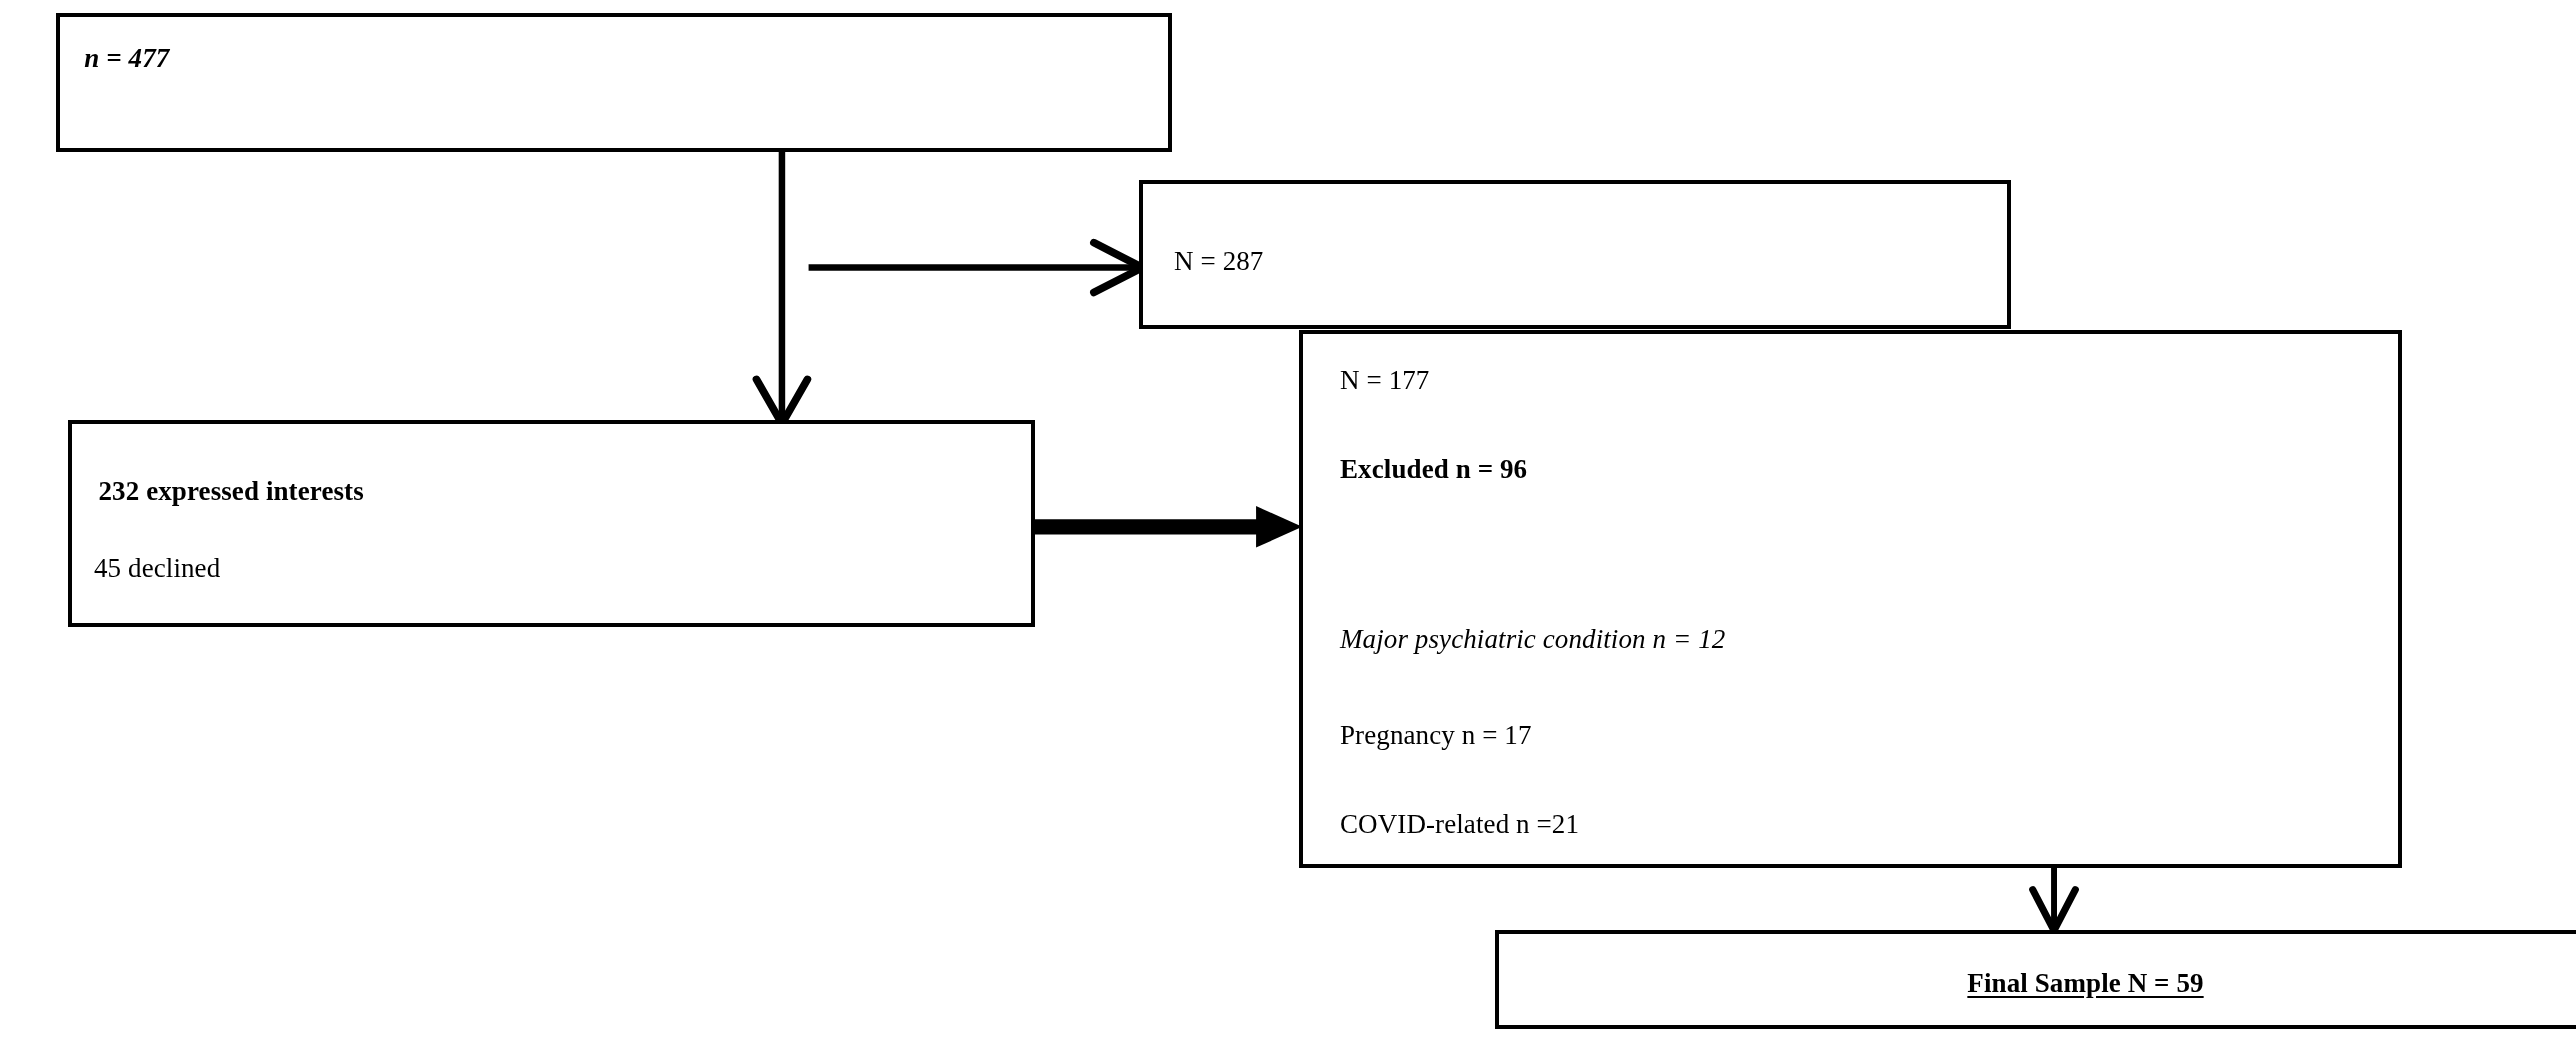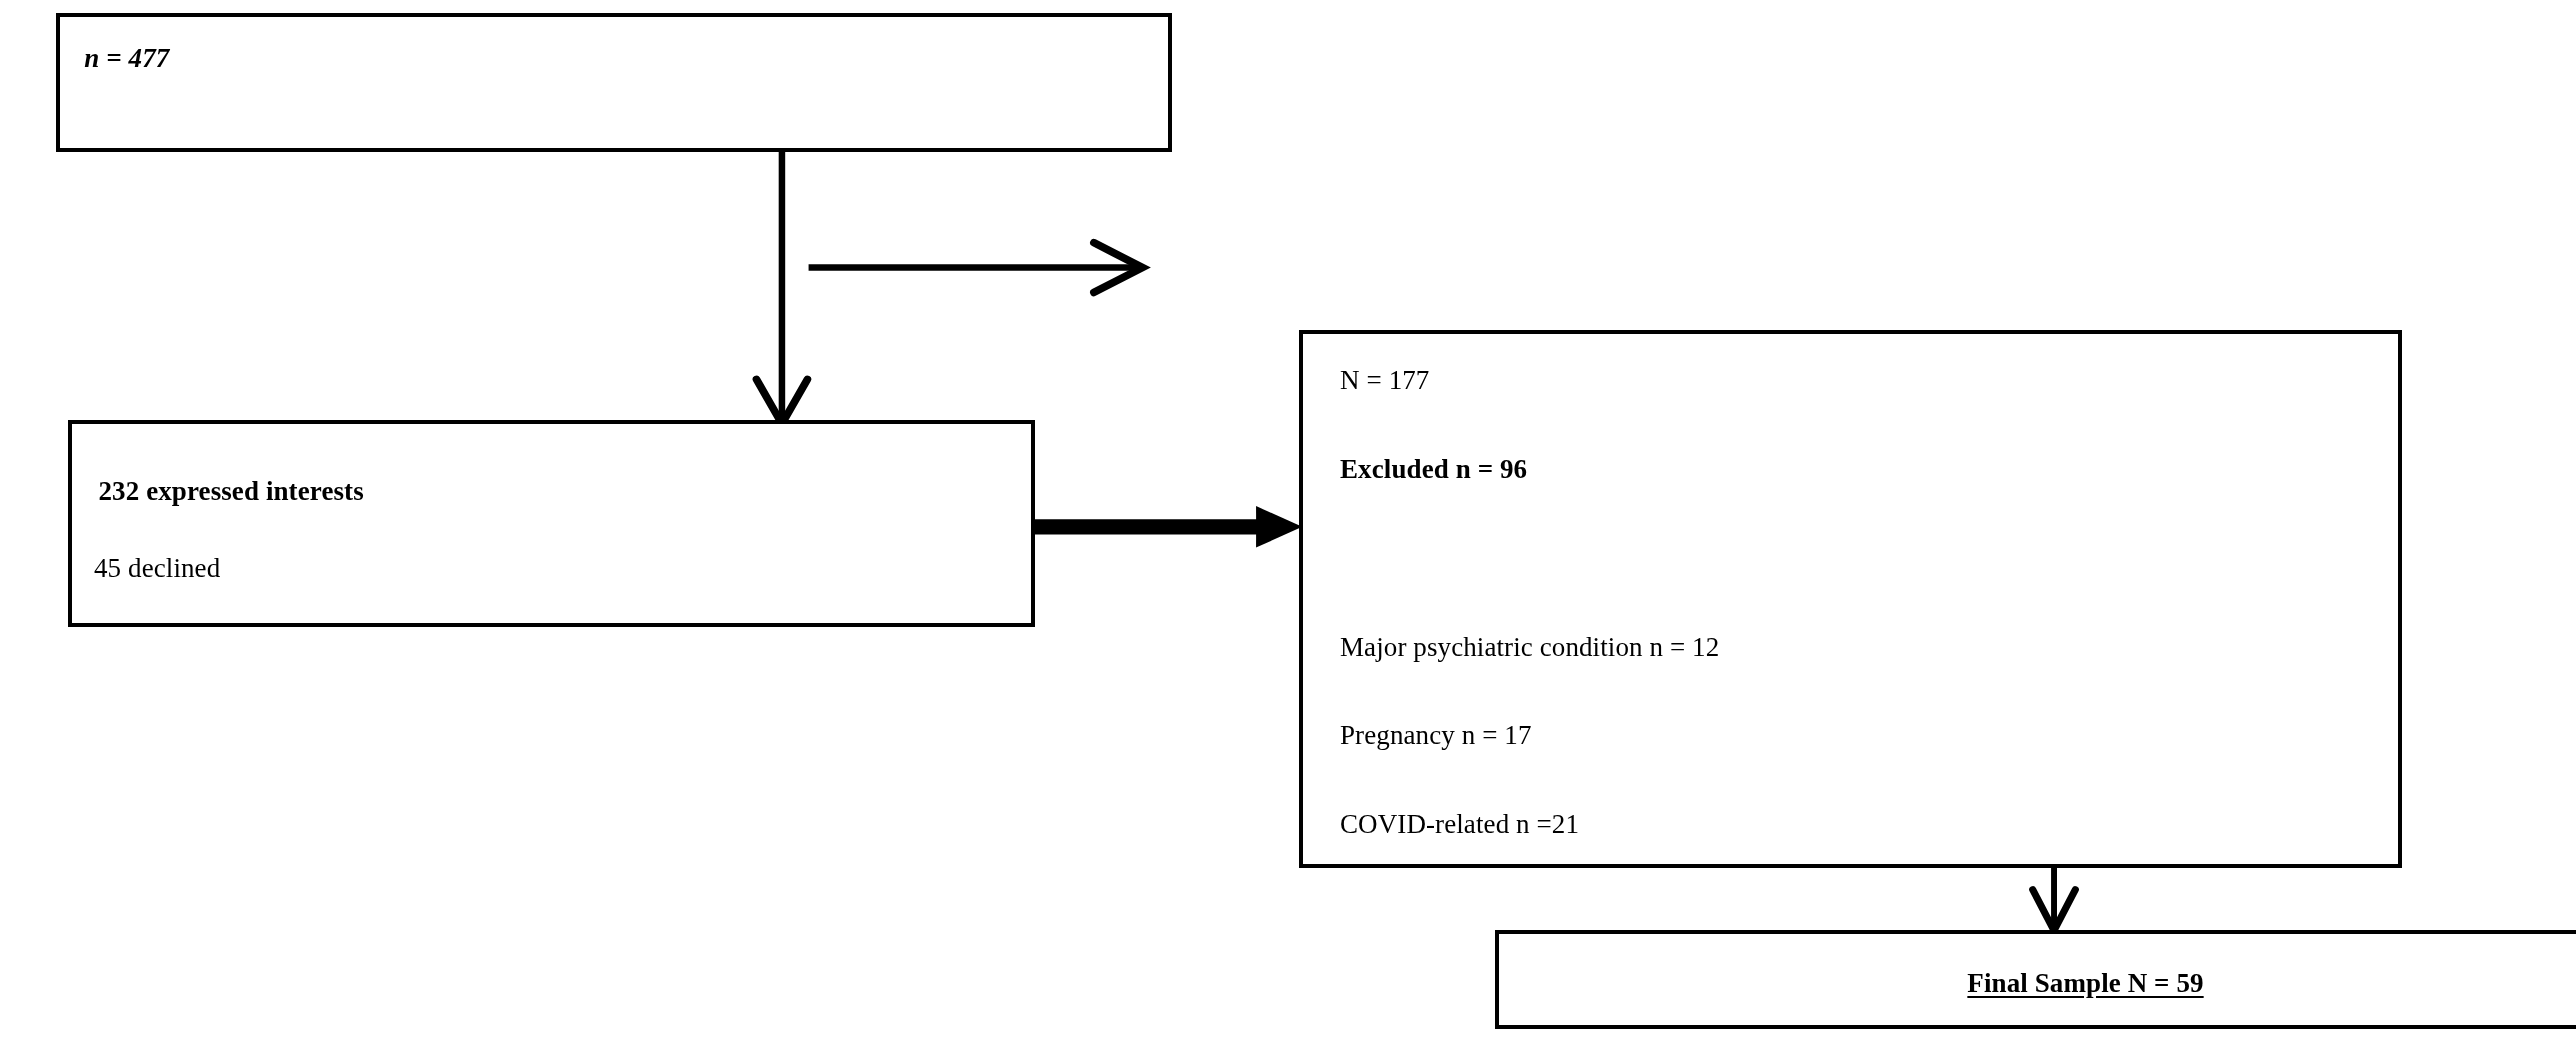--- a/index.html
+++ b/index.html
@@ -70,30 +70,33 @@
     <g>
       <line x1="3388" y1="1460" x2="3388" y2="1570" stroke="#000000" stroke-width="10"></line>
       <polyline points="3352,1503 3388,1572 3424,1503" fill="none" stroke="#000000" stroke-width="12" stroke-linecap="round"></polyline>
     </g>
   </svg>
 
   <div class="flow-box" style="left:8.3px; top:13px; width:1116px; height:139px;">
     <div class="box-text t-bolditalic" style="left:24px; top:28px;">n = 477</div>
   </div>
 
+  <div class="flow-box" style="left:1091px; top:180px; width:872px; height:149px;">
+    <div class="box-text" style="left:31px; top:64px;">N = 287</div>
+  </div>
 
   <div class="flow-box" style="left:19.5px; top:420px; width:967px; height:207px;">
     <div class="box-text t-bold" style="left:27px; top:54px;">232 expressed interests</div>
     <div class="box-text" style="left:22.5px; top:131px;">45 declined</div>
   </div>
 
   <div class="flow-box" style="left:1251px; top:330px; width:1103px; height:538px;">
     <div class="box-text" style="left:37px; top:33px;">N = 177</div>
     <div class="box-text t-bold" style="left:37px; top:122px;">Excluded n = 96</div>
-    <div class="box-text" style="left:37px; top:300px;">Major psychiatric condition n = 12</div>
+    <div class="box-text" style="left:37px; top:292px;font-style:italic;">Major psychiatric condition n = 12</div>
     <div class="box-text" style="left:37px; top:388px;">Pregnancy n = 17</div>
     <div class="box-text" style="left:37px; top:477px;">COVID-related n =21</div>
   </div>
 
   <div class="flow-box" style="left:1447px; top:930px; width:1119px; height:99px;">
     <div class="box-text t-bold t-underline t-center" style="left:0; right:0; top:36px; width:100%;">Final Sample N = 59</div>
   </div>
 
 </div>
 

